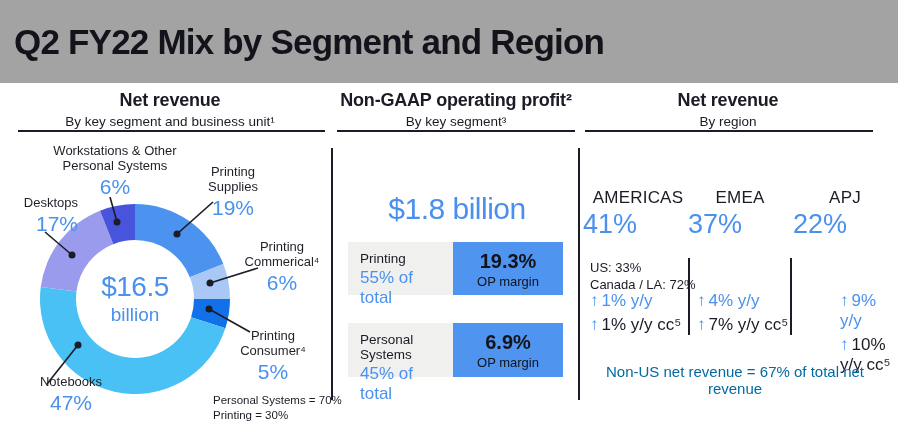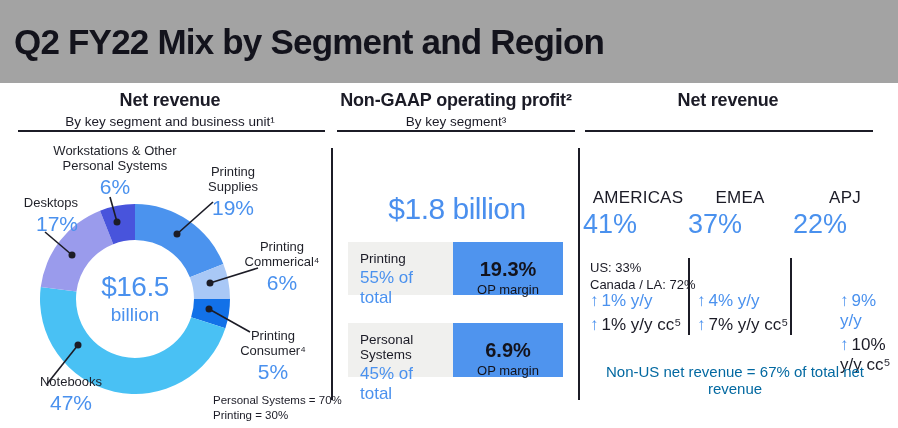--- a/index.html
+++ b/index.html
@@ -29,21 +29,21 @@
   .clabel .pct { font-size:21px; color:#4a91ee; margin-top:2px; line-height:1.1; }
   .chart-foot { position:absolute; left:213px; top:393px; font-size:11.5px;
     line-height:1.28; color:#1b1b26; text-align:left; }
   
   .headline { position:absolute; left:337px; top:192px; width:240px; text-align:center;
     font-size:30px; color:#4a8fee; letter-spacing:-0.5px; }
   .op-row { position:absolute; left:348px; width:215px; display:flex; }
   .gray-cell { width:105px; background:#f0f0ee; padding:9px 4px 0 12px; }
   .gray-cell .seg { font-size:13.5px; color:#1b1b26; }
   .gray-cell .share { font-size:17px; color:#4a91ee; margin-top:2px; }
-  .blue-cell { width:110px; background:#4f94ee; text-align:center; padding-top:16px; }
+  .blue-cell { width:110px; background:#4f94ee; text-align:center; padding-top:8px; }
   .blue-cell .val { font-size:20px; font-weight:700; color:#13131c; }
   .blue-cell .lbl { font-size:13px; color:#13131c; margin-top:1px; }
   
   .region-name { position:absolute; top:188px; text-align:center; font-size:17px;
     letter-spacing:0.2px; color:#1b1b26; }
   .region-pct { position:absolute; top:209px; text-align:left; font-size:27px; color:#4a91ee; }
   .detail { position:absolute; left:590px; top:259px; font-size:13px; line-height:1.32; color:#1b1b26; }
   .rstats { position:absolute; top:291px; }
   .yoy { font-size:17px; color:#4a91ee; }
   .yoy-cc { font-size:17px; color:#1b1b26; margin-top:4px; }
@@ -64,20 +64,21 @@
   <div class="col-head" style="left:0;width:340px;">
     <div class="t">Net revenue</div>
     <div class="s">By key segment and business unit¹</div>
   </div>
   <div class="col-head" style="left:334px;width:244px;">
     <div class="t">Non-GAAP operating profit²</div>
     <div class="s">By key segment³</div>
   </div>
   <div class="col-head" style="left:578px;width:300px;">
     <div class="t">Net revenue</div>
+    <div class="s">By region</div>
   </div>
 
   <div class="rule" style="left:18px;width:307px;"></div>
   <div class="rule" style="left:337px;width:238px;"></div>
   <div class="rule" style="left:585px;width:288px;"></div>
   <div class="vdiv" style="left:331px;"></div>
   <div class="vdiv" style="left:578px;"></div>
 
   <div class="donut-wrap">
     <svg id="donutSvg" width="190" height="190" viewBox="0 0 190 190">

